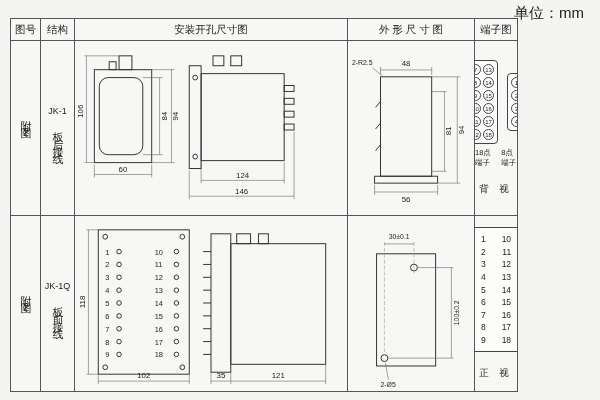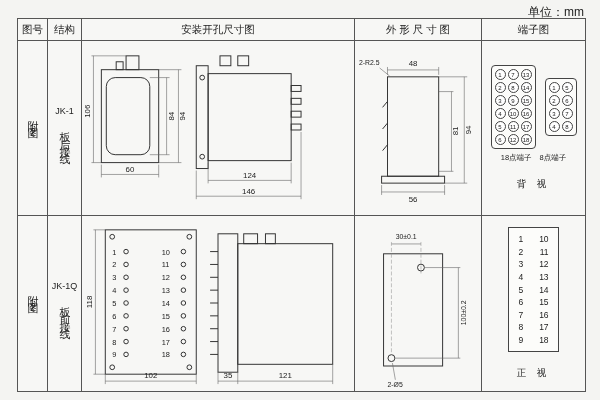--- a/index.html
+++ b/index.html
@@ -1,19 +1,19 @@
 <!DOCTYPE html>
 <html><head>
 <meta charset="utf-8">
 <style>
   *{margin:0;padding:0;box-sizing:border-box}
   html,body{width:600px;height:400px}
   body{background:#f4f4f2;font-family:"Liberation Sans",sans-serif;color:#222;position:relative;overflow:hidden}
-  .unit-note{position:absolute;top:4px;right:16px;font-size:12px}
-  .sheet{position:absolute;left:17px;top:18px;width:569px;height:374px;border:1px solid #555;
+  .unit-note{position:absolute;top:4px;right:16px;font-size:15px}
+  .sheet{position:absolute;left:10px;top:18px;width:508px;height:374px;border:1px solid #555;
          display:grid;grid-template-columns:30px 34px 273px 127px 1fr;grid-template-rows:22px 175px 1fr;background:#f7f7f5}
   .cell{border-right:1px solid #555;border-bottom:1px solid #555;display:flex;align-items:center;justify-content:center;overflow:hidden;position:relative}
   .cell.last{border-right:none}
   .cell.nb{border-bottom:none}
   .hcell{font-size:10.5px;white-space:nowrap}
   .vtext{writing-mode:vertical-rl;text-orientation:upright;font-size:11px;letter-spacing:7px;line-height:1}
   .structure-cell{flex-direction:column;gap:7px}
   .model{font-size:9px;white-space:nowrap}
   svg text{font-family:"Liberation Sans",sans-serif}
   .termcell{flex-direction:column}

